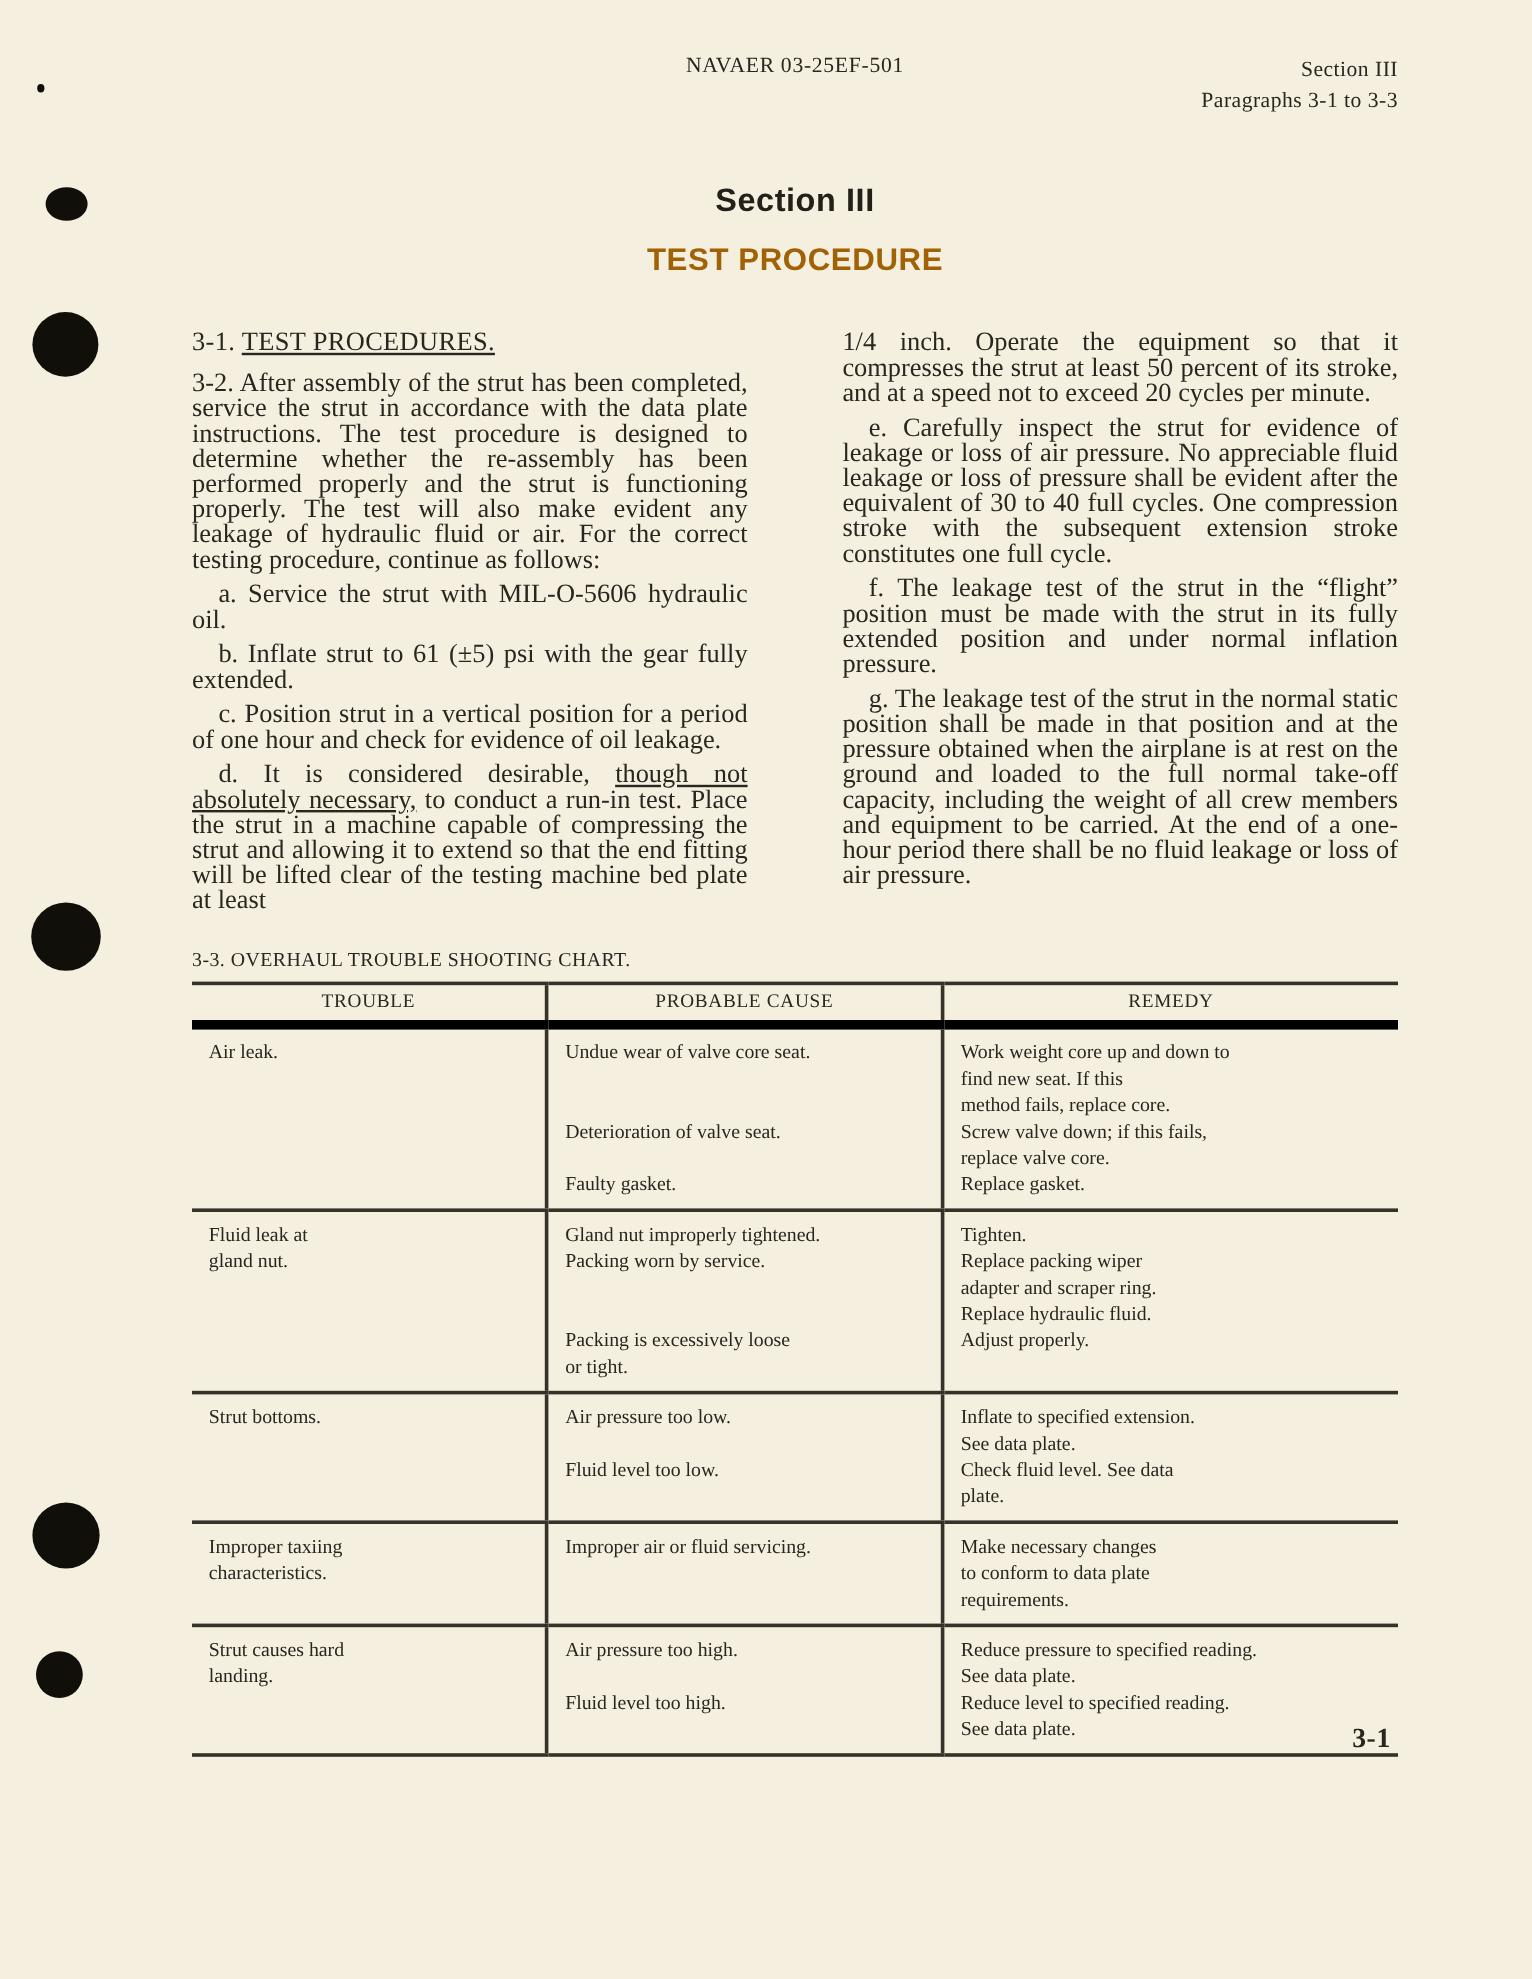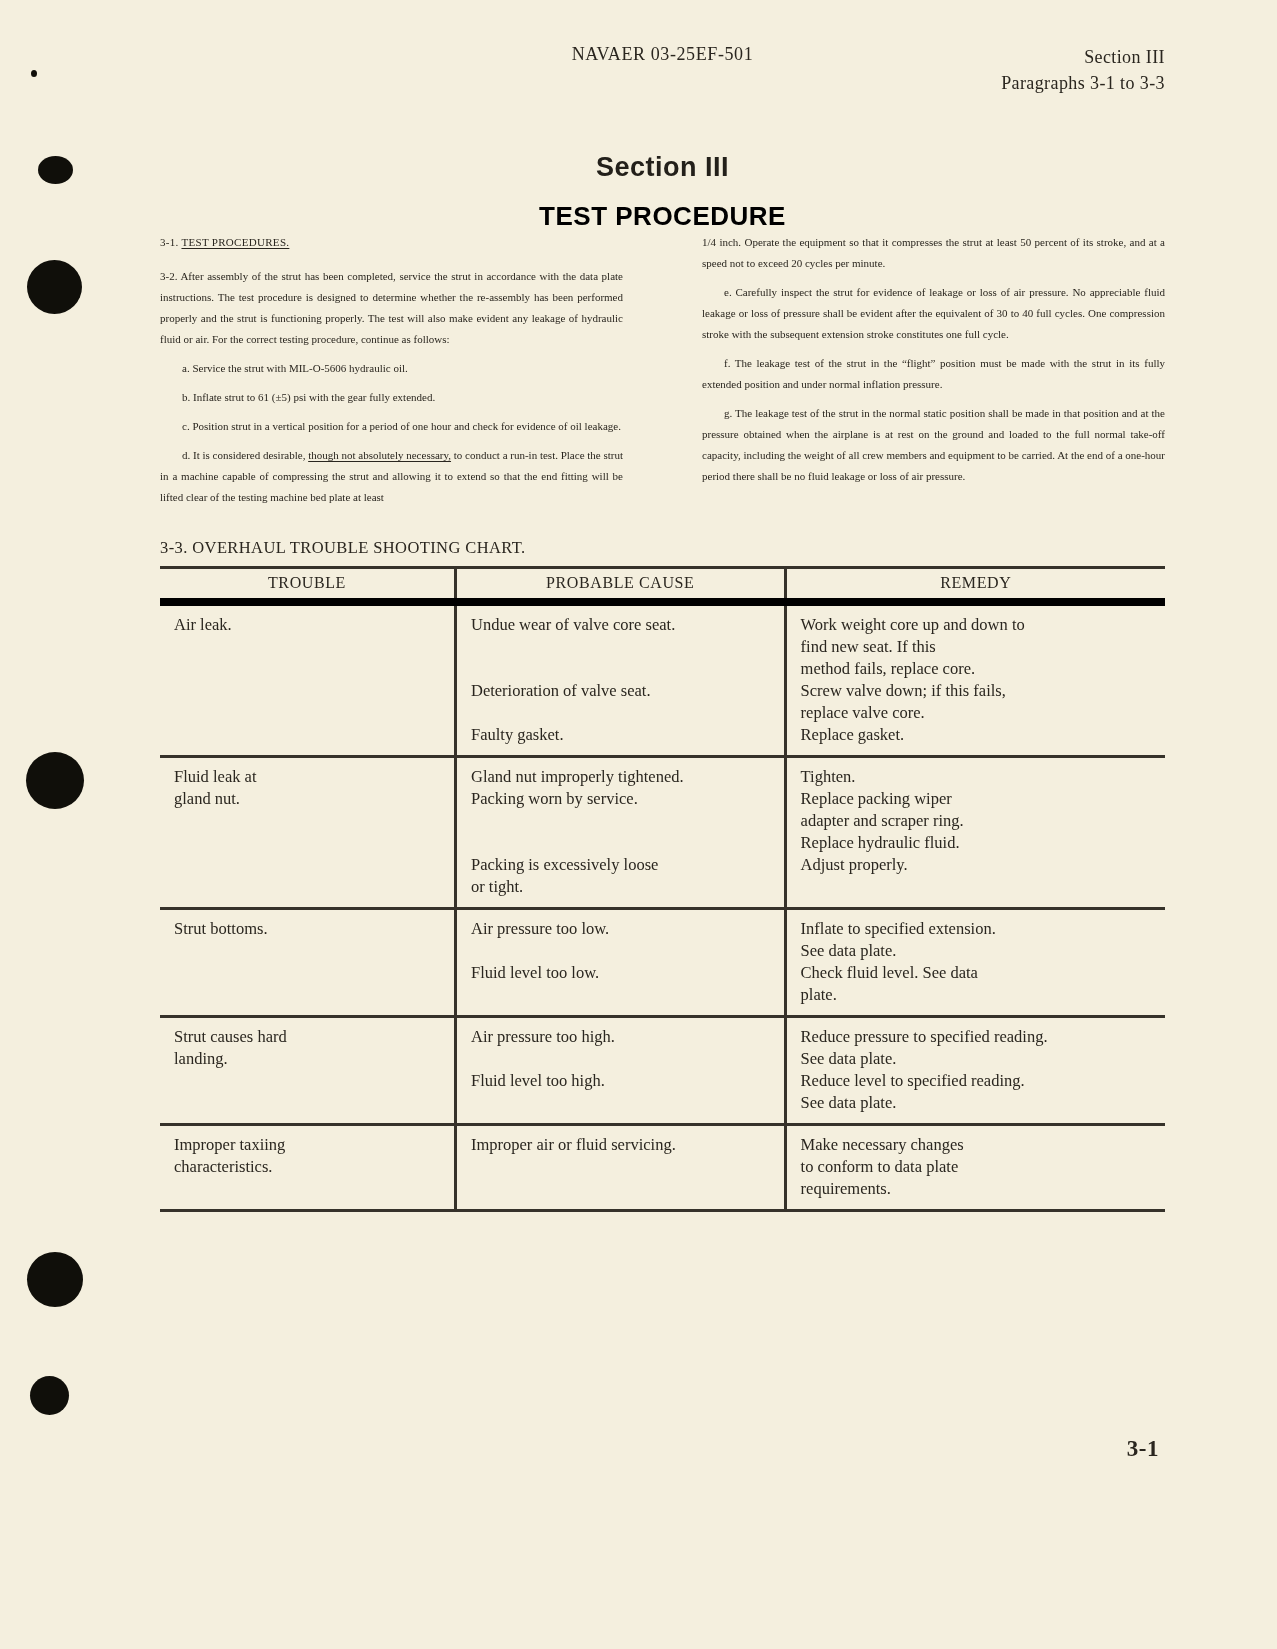--- a/index.html
+++ b/index.html
@@ -47,27 +47,28 @@
     letter-spacing: 0.5px;
     color: #23201a;
   }
   .doc-title {
     margin-top: 18px;
     text-align: center;
     font-family: "Liberation Sans", sans-serif;
     font-weight: bold;
     font-size: 26px;
     letter-spacing: 0.5px;
-    color: #000000;
+    color: #a16207;
   }
 
   .columns {
     display: flex;
     gap: 79px;
-    font-size: 11px;
+    margin-top: 42px;
+    font-size: 22px;
     line-height: 21px;
     text-align: justify;
   }
   .col { flex: 1; min-width: 0; }
   .para { margin-bottom: 8px; }
   .para.indent { text-indent: 22px; }
   .para.heading { margin-bottom: 13px; letter-spacing: 0.3px; }
   .u { text-decoration: underline; text-underline-offset: 2px; }
 
   .chart-title {
@@ -222,49 +223,49 @@
             </td>
             <td>
               <div class="line">Inflate to specified extension.</div>
               <div class="line">See data plate.</div>
               <div class="line">Check fluid level.  See data</div>
               <div class="line">plate.</div>
             </td>
           </tr>
           <tr>
             <td>
+              <div class="line">Improper taxiing</div>
+              <div class="line">characteristics.</div>
+            </td>
+            <td>
+              <div class="line">Improper air or fluid servicing.</div>
+            </td>
+            <td>
+              <div class="line">Make necessary changes</div>
+              <div class="line">to conform to data plate</div>
+              <div class="line">requirements.</div>
+            </td>
+          </tr>
+          <tr>
+            <td>
               <div class="line">Strut causes hard</div>
               <div class="line">landing.</div>
             </td>
             <td>
               <div class="line">Air pressure too high.</div>
               <div class="line">&nbsp;</div>
               <div class="line">Fluid level too high.</div>
             </td>
             <td>
               <div class="line">Reduce pressure to specified reading.</div>
               <div class="line">See data plate.</div>
               <div class="line">Reduce level to specified reading.</div>
               <div class="line">See data plate.</div>
             </td>
           </tr>
-          <tr>
-            <td>
-              <div class="line">Improper taxiing</div>
-              <div class="line">characteristics.</div>
-            </td>
-            <td>
-              <div class="line">Improper air or fluid servicing.</div>
-            </td>
-            <td>
-              <div class="line">Make necessary changes</div>
-              <div class="line">to conform to data plate</div>
-              <div class="line">requirements.</div>
-            </td>
-          </tr>
         </tbody>
     </table>
 
   </div>
 
   <div class="page-number">3-1</div>
 
 </div>
 
 </body></html>

